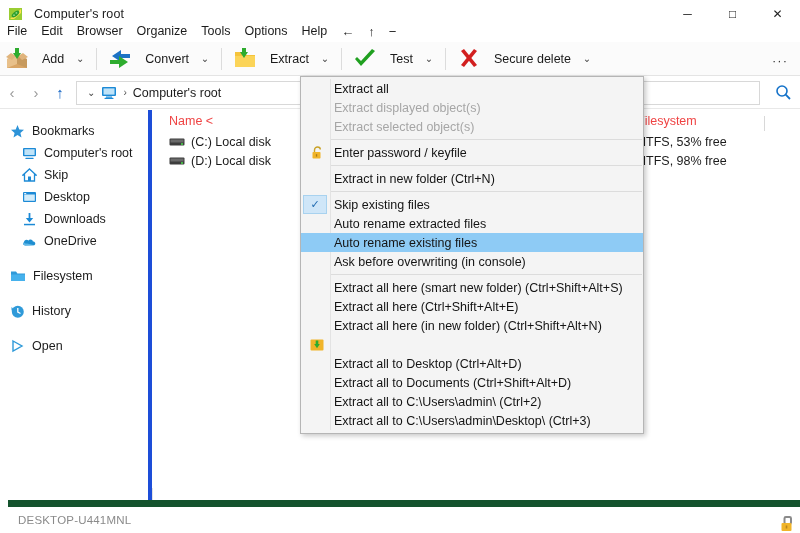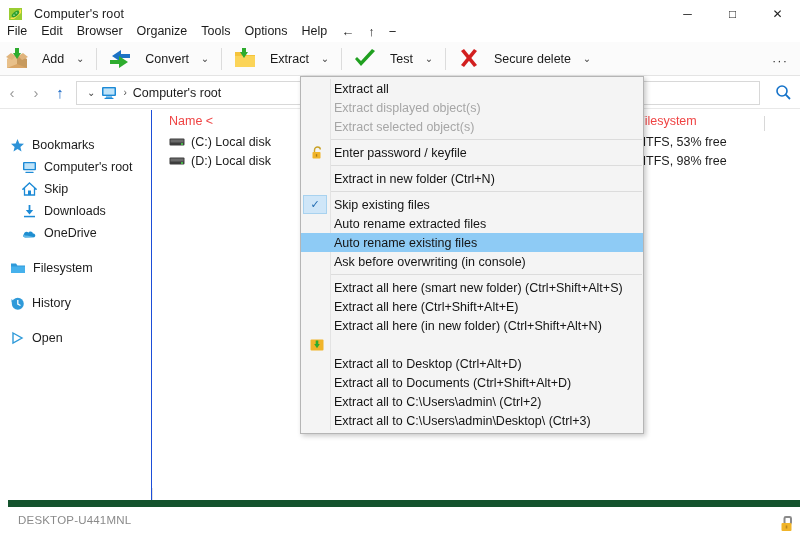--- a/index.html
+++ b/index.html
@@ -80,22 +80,22 @@
     background:#ffffff; display:flex; align-items:center; padding:0 4px;
   }
   .crumb-caret { padding:0 6px; font-size:10px; color:#444; }
   .crumb-sep { padding:0 6px; font-size:10px; color:#555; }
   .crumb-text { font-size:12.5px; color:#1c1c1c; }
   .search-ico { width:34px; height:24px; display:flex; align-items:center; justify-content:center; }
 
   
   .sidebar {
     position:absolute; left:0; top:110px; width:152px; height:390px;
-    background:#ffffff; border-right:1px solid #1d4ed8;
-    padding-top:24px;
+    background:#ffffff; border-right:4px solid #1d4ed8;
+    padding-top:10px;
   }
   .sb-item {
     display:flex; align-items:center; height:22px; padding-left:10px; gap:7px;
     font-size:12.5px; color:#1c1c1c;
   }
   .sb-item.sub { padding-left:22px; }
   .sb-gap { height:13px; }
 
   .filelist {
     position:absolute; left:153px; top:110px; right:0; height:390px;
@@ -323,20 +323,30 @@
     <div class="sb-item sub">
       <span>
         <svg width="15" height="14" viewBox="0 0 15 14">
           <path d="M7.5 1 L14 7 L12.5 7 L12.5 13 L2.5 13 L2.5 7 L1 7 Z" fill="none" stroke="#1c8ad6" stroke-width="1.3"></path>
           <rect x="6" y="8.5" width="3" height="4.5" fill="#1c8ad6"></rect>
         </svg>
       </span>
       <span>Skip</span>
     </div>
 
+    <div class="sb-item sub">
+      <span>
+        <svg width="15" height="14" viewBox="0 0 15 14">
+          <rect x="1" y="2" width="13" height="10" rx="1" fill="#1c8ad6"></rect>
+          <rect x="2.2" y="4.5" width="10.6" height="6.3" fill="#d3ecfa"></rect>
+          <rect x="2.2" y="3.1" width="2" height="1" fill="#ffffff"></rect>
+        </svg>
+      </span>
+      <span>Desktop</span>
+    </div>
 
     <div class="sb-item sub">
       <span>
         <svg width="15" height="14" viewBox="0 0 15 14">
           <path d="M7.5 1 L7.5 8" stroke="#1c8ad6" stroke-width="1.8"></path>
           <path d="M3.8 6 L7.5 10.5 L11.2 6 Z" fill="#1c8ad6"></path>
           <rect x="2" y="11.8" width="11" height="1.5" fill="#1c8ad6"></rect>
         </svg>
       </span>
       <span>Downloads</span>

